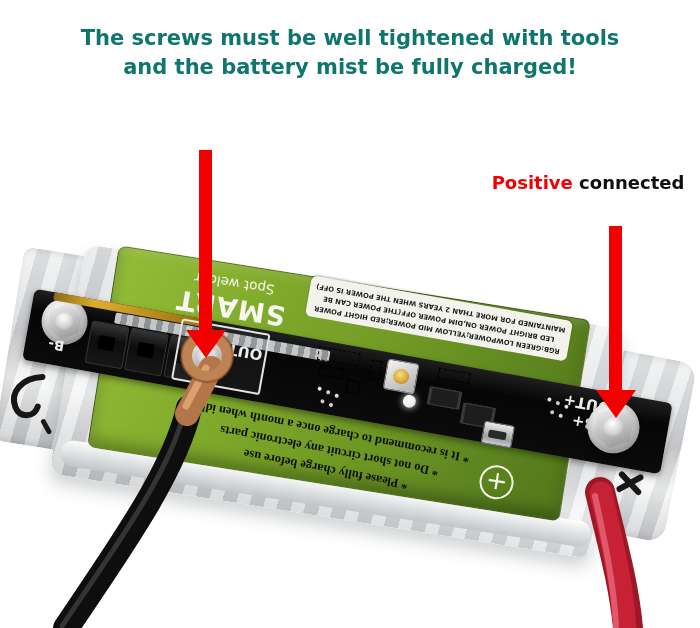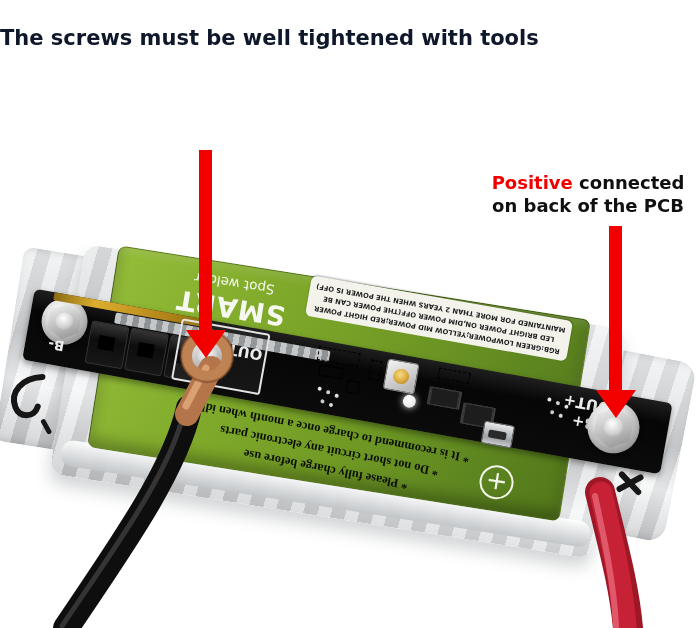--- a/index.html
+++ b/index.html
@@ -1,21 +1,21 @@
 <!DOCTYPE html>
 <html><head>
 <meta charset="utf-8">
 <style>
   html,body{margin:0;padding:0;background:#fff;}
   .scene{position:relative;width:700px;height:628px;background:#fff;overflow:hidden;
          font-family:"DejaVu Sans","Liberation Sans",sans-serif;}
   .abs{position:absolute;}
 
   
-  .warning{top:24px;left:0;width:700px;color:#0f172a;font-weight:bold;
+  .warning{top:24px;left:0;width:700px;text-align:center;color:#0f766e;font-weight:bold;
            font-size:21px;line-height:1.4;z-index:50;}
   .callout{font-weight:bold;font-size:18px;line-height:1.28;text-align:center;color:#101010;z-index:50;}
   .callout-neg{left:82px;top:93px;width:250px;}
   .callout-pos{left:488px;top:171px;width:200px;}
   .red-word{color:#f20000;}
 
   
   .arrow-shaft{width:13px;background:#f20000;z-index:40;}
   .arrow-head{width:0;height:0;border-left:20px solid transparent;border-right:20px solid transparent;
               border-top:28px solid #f20000;z-index:40;}
@@ -97,25 +97,25 @@
   .xmark span{position:absolute;left:0;top:12px;width:30px;height:6px;border-radius:3px;background:#161616;display:block;}
   .wires{left:0;top:0;width:700px;height:628px;z-index:30;pointer-events:none;}
 </style>
 </head>
 <body>
 
 <div class="scene">
 
   <div class="abs warning">
     <div>The screws must be well tightened with tools</div>
+    <div>and the battery mist be fully charged!</div>
   </div>
 
   <div class="abs callout callout-pos">
     <div><span class="red-word">Positive</span> <span>connected</span></div>
-    <div>on back of the PCB</div>
   </div>
 
   <div class="abs gshadow" style="left:75px;top:432px;transform:rotate(9deg);"></div>
 
   <div class="abs device">
     <div class="abs foil ltab"></div>
     <div class="abs foil rtab"></div>
     <div class="abs foil body"></div>
     <div class="abs crimp"></div>
     <div class="abs pcb"></div>

